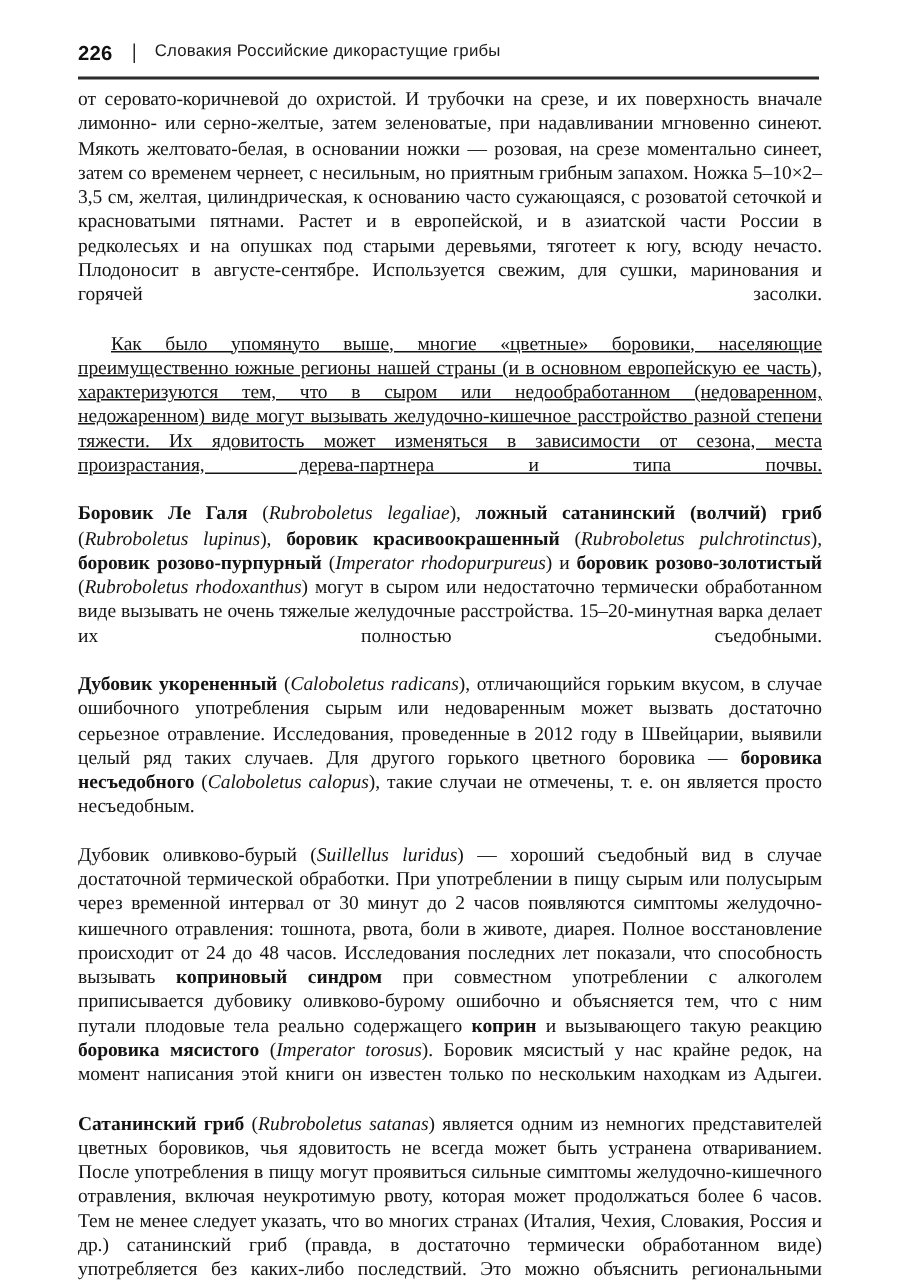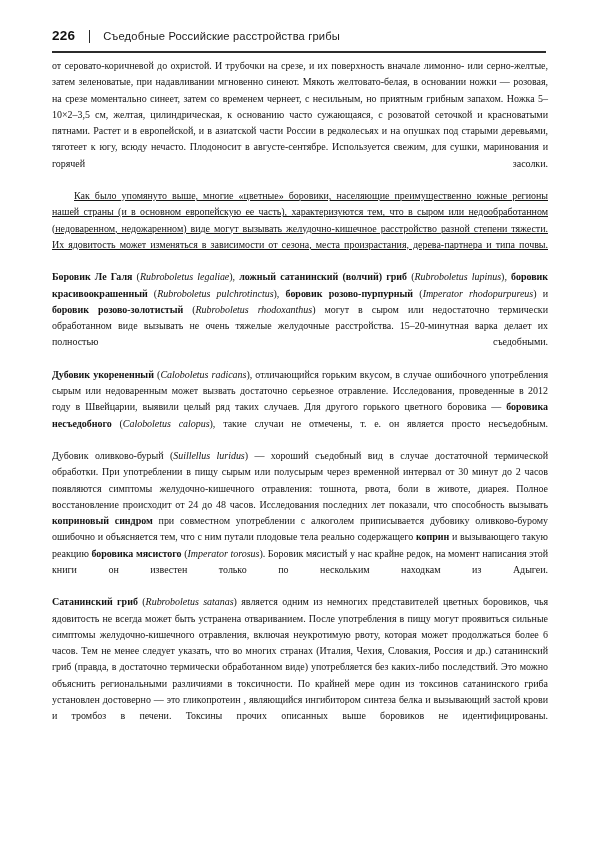--- a/index.html
+++ b/index.html
@@ -17,21 +17,21 @@
     color: #141414;
   }
 
   
   .running-head {
     position: absolute;
     left: 52px;
     top: 28px;
     width: 496px;
     display: flex;
-    align-items: center;
+    align-items: flex-start;
     gap: 0;
   }
   .page-number {
     font-family: "Liberation Sans", "DejaVu Sans", sans-serif;
     font-size: 13.5px;
     font-weight: bold;
     letter-spacing: 0.2px;
     color: #111;
   }
   .head-sep {
@@ -64,21 +64,21 @@
   .column {
     position: absolute;
     left: 52px;
     top: 58px;
     width: 496px;
   }
   p.para {
     margin: 0;
     text-align: justify;
     text-justify: inter-word;
-    font-size: 10px;
+    font-size: 13px;
     line-height: 16.25px;
     letter-spacing: -0.03px;
     word-spacing: 0.1px;
     -webkit-font-smoothing: antialiased;
   }
   p.indent { text-indent: 22px; text-decoration: underline; }
   p.noindent { text-indent: 0; }
 
   
   p.para::after {
@@ -91,21 +91,21 @@
   b.rus  { font-weight: bold; }
 </style>
 </head>
 <body>
 
 <div class="page">
 
   <div class="running-head">
     <span class="page-number">226</span>
     <span class="head-sep"></span>
-    <span class="head-title">Съедобные Российские расстройства грибы</span>
+    <span class="head-title">Словакия Российские дикорастущие грибы</span>
   </div>
   <div class="head-rule"></div>
 
   <div class="column">
     <p class="para noindent">от серовато-коричневой до охристой. И трубочки на срезе, и их поверхность вначале лимонно- или серно-желтые, затем зеленоватые, при надавливании мгновенно синеют. Мякоть желтовато-белая, в основании ножки — розовая, на срезе моментально синеет, затем со временем чернеет, с несильным, но приятным грибным запахом. Ножка 5–10×2–3,5 см, желтая, цилиндрическая, к основанию часто сужающаяся, с розоватой сеточкой и красноватыми пятнами. Растет и в европейской, и в азиатской части России в редколесьях и на опушках под старыми деревьями, тяготеет к югу, всюду нечасто. Плодоносит в августе-сентябре. Используется свежим, для сушки, маринования и горячей засолки.</p>
     <p class="para indent">Как было упомянуто выше, многие «цветные» боровики, населяющие преимущественно южные регионы нашей страны (и в основном европейскую ее часть), характеризуются тем, что в сыром или недообработанном (недоваренном, недожаренном) виде могут вызывать желудочно-кишечное расстройство разной степени тяжести. Их ядовитость может изменяться в зависимости от сезона, места произрастания, дерева-партнера и типа почвы.</p>
     <p class="para noindent"><b class="rus">Боровик Ле Галя</b> (<i class="lat">Rubroboletus legaliae</i>), <b class="rus">ложный сатанинский (волчий) гриб</b> (<i class="lat">Rubroboletus lupinus</i>), <b class="rus">боровик красивоокрашенный</b> (<i class="lat">Rubroboletus pulchrotinctus</i>), <b class="rus">боровик розово-пурпурный</b> (<i class="lat">Imperator rhodopurpureus</i>) и <b class="rus">боровик розово-золотистый</b> (<i class="lat">Rubroboletus rhodoxanthus</i>) могут в сыром или недостаточно термически обработанном виде вызывать не очень тяжелые желудочные расстройства. 15–20-минутная варка делает их полностью съедобными.</p>
     <p class="para noindent"><b class="rus">Дубовик укорененный</b> (<i class="lat">Caloboletus radicans</i>), отличающийся горьким вкусом, в случае ошибочного употребления сырым или недоваренным может вызвать достаточно серьезное отравление. Исследования, проведенные в 2012 году в Швейцарии, выявили целый ряд таких случаев. Для другого горького цветного боровика — <b class="rus">боровика несъедобного</b> (<i class="lat">Caloboletus calopus</i>), такие случаи не отмечены, т. е. он является просто несъедобным.</p>
     <p class="para noindent">Дубовик оливково-бурый (<i class="lat">Suillellus luridus</i>) — хороший съедобный вид в случае достаточной термической обработки. При употреблении в пищу сырым или полусырым через временной интервал от 30 минут до 2 часов появляются симптомы желудочно-кишечного отравления: тошнота, рвота, боли в животе, диарея. Полное восстановление происходит от 24 до 48 часов. Исследования последних лет показали, что способность вызывать <b class="rus">коприновый синдром</b> при совместном употреблении с алкоголем приписывается дубовику оливково-бурому ошибочно и объясняется тем, что с ним путали плодовые тела реально содержащего <b class="rus">коприн</b> и вызывающего такую реакцию <b class="rus">боровика мясистого</b> (<i class="lat">Imperator torosus</i>). Боровик мясистый у нас крайне редок, на момент написания этой книги он известен только по нескольким находкам из Адыгеи.</p>
     <p class="para noindent"><b class="rus">Сатанинский гриб</b> (<i class="lat">Rubroboletus satanas</i>) является одним из немногих представителей цветных боровиков, чья ядовитость не всегда может быть устранена отвариванием. После употребления в пищу могут проявиться сильные симптомы желудочно-кишечного отравления, включая неукротимую рвоту, которая может продолжаться более 6 часов. Тем не менее следует указать, что во многих странах (Италия, Чехия, Словакия, Россия и др.) сатанинский гриб (правда, в достаточно термически обработанном виде) употребляется без каких-либо последствий. Это можно объяснить региональными различиями в токсичности. По крайней мере один из токсинов сатанинского гриба установлен достоверно — это гликопротеин , являющийся ингибитором синтеза белка и вызывающий застой крови и тромбоз в печени. Токсины прочих описанных выше боровиков не идентифицированы.</p>

